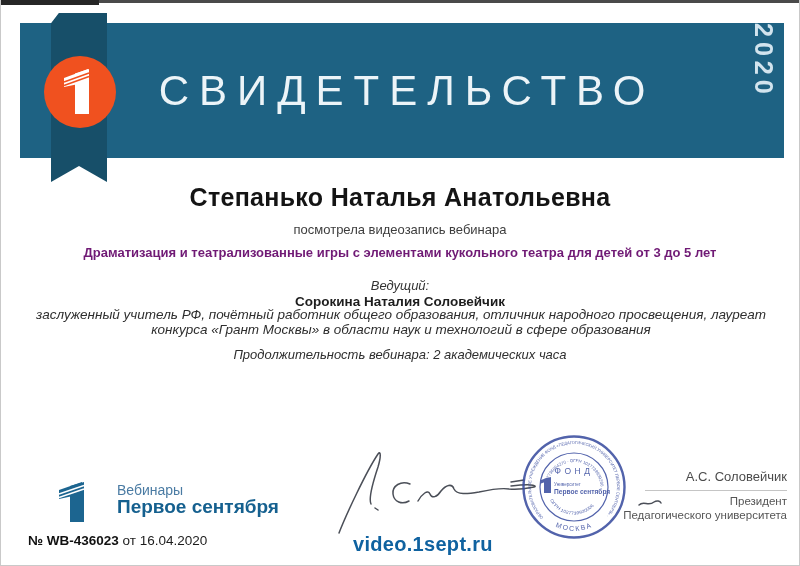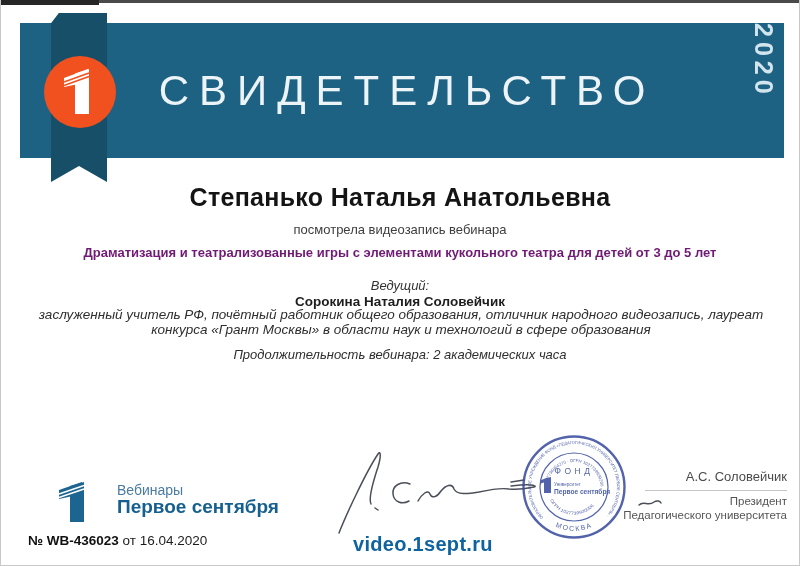--- a/index.html
+++ b/index.html
@@ -60,21 +60,21 @@
       <line x1="20" y1="26" x2="45" y2="17" stroke="#f0511f" stroke-width="1.6"></line>
       <line x1="20" y1="29.5" x2="45" y2="20.5" stroke="#f0511f" stroke-width="1.6"></line>
     </svg>
   </div>
 
   <div class="center-text name">Степанько Наталья Анатольевна</div>
   <div class="center-text action">посмотрела видеозапись вебинара</div>
   <div class="center-text webinar-title">Драматизация и театрализованные игры с элементами кукольного театра для детей от 3 до 5 лет</div>
   <div class="center-text vedushchiy">Ведущий:</div>
   <div class="center-text speaker">Сорокина Наталия Соловейчик</div>
-  <div class="center-text credentials">заслуженный учитель РФ, почётный работник общего образования, отличник народного видеозапись, лауреат конкурса «Грант Москвы» в области наук и технологий в сфере образования</div>
+  <div class="center-text credentials">заслуженный учитель РФ, почётный работник общего образования, отличник народного просвещения, лауреат конкурса «Грант Москвы» в области наук и технологий в сфере образования</div>
   <div class="center-text duration">Продолжительность вебинара: 2 академических часа</div>
 
   <div class="abs" style="left:57px;top:480px;">
     <svg width="34" height="44" viewBox="0 0 34 44">
       <polygon points="1,10 24,2 24,14 1,19" fill="#1c6590"></polygon>
       <polygon points="12,6 26,2 26,42 12,42" fill="#1c6590"></polygon>
       <line x1="1" y1="14" x2="26" y2="5.5" stroke="#ffffff" stroke-width="1.4"></line>
       <line x1="1" y1="17.5" x2="26" y2="9" stroke="#ffffff" stroke-width="1.4"></line>
     </svg>
   </div>

